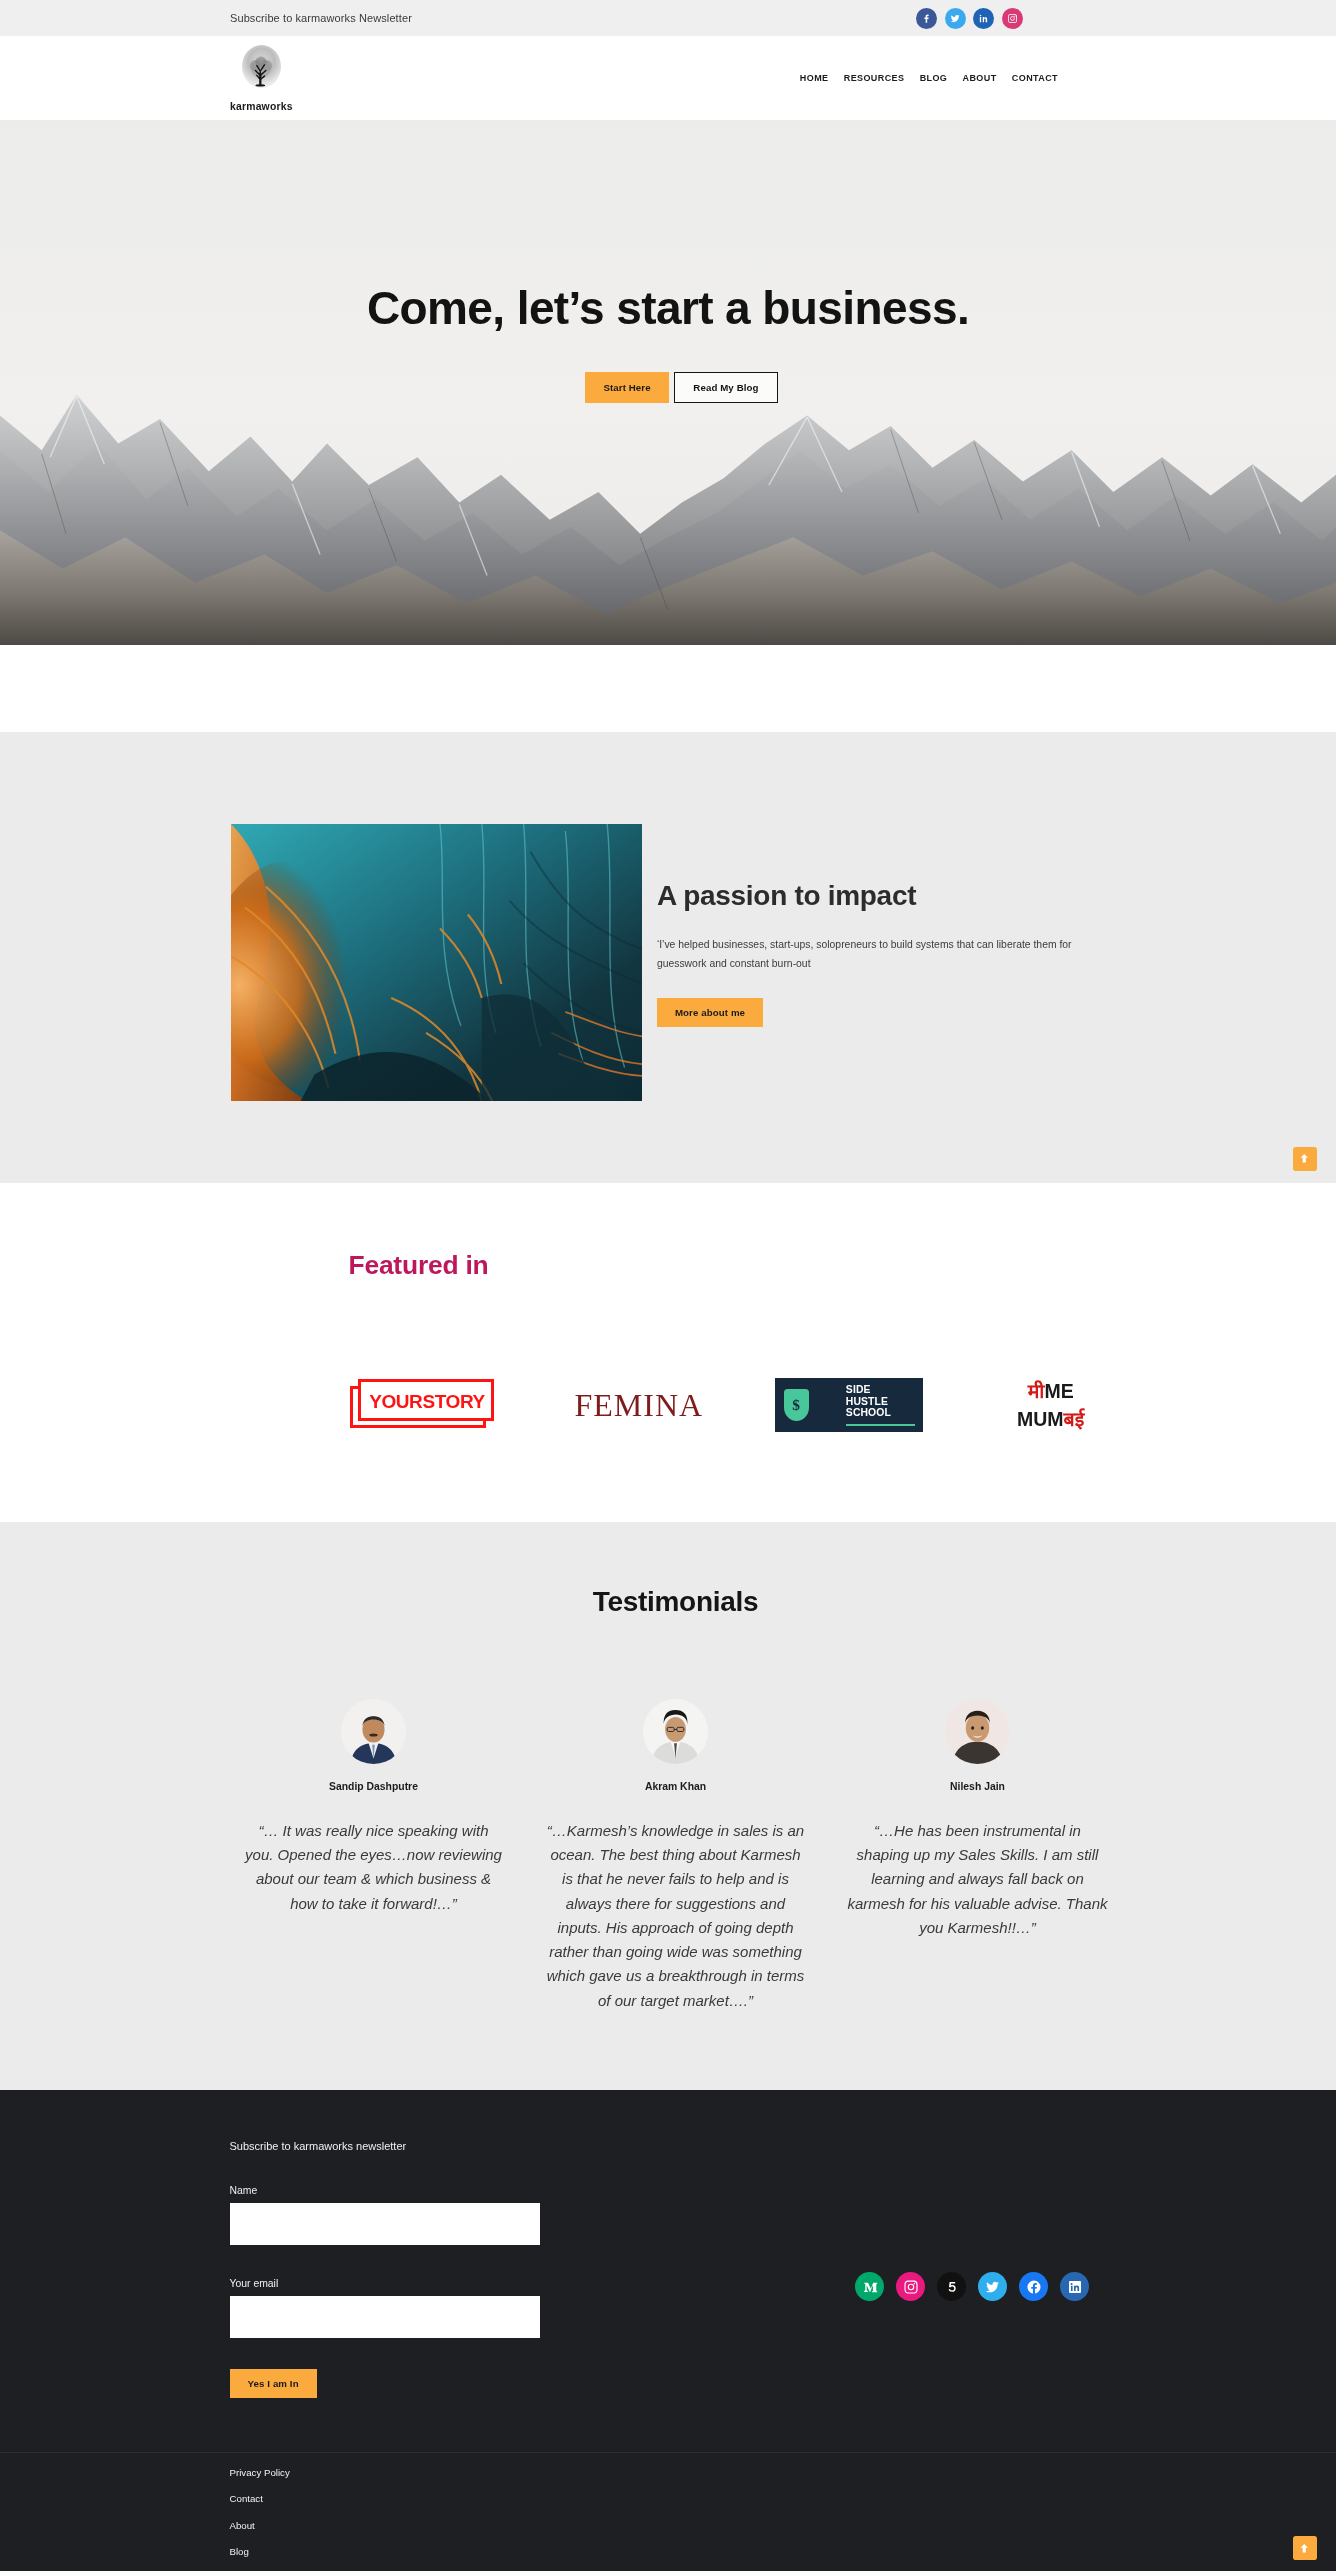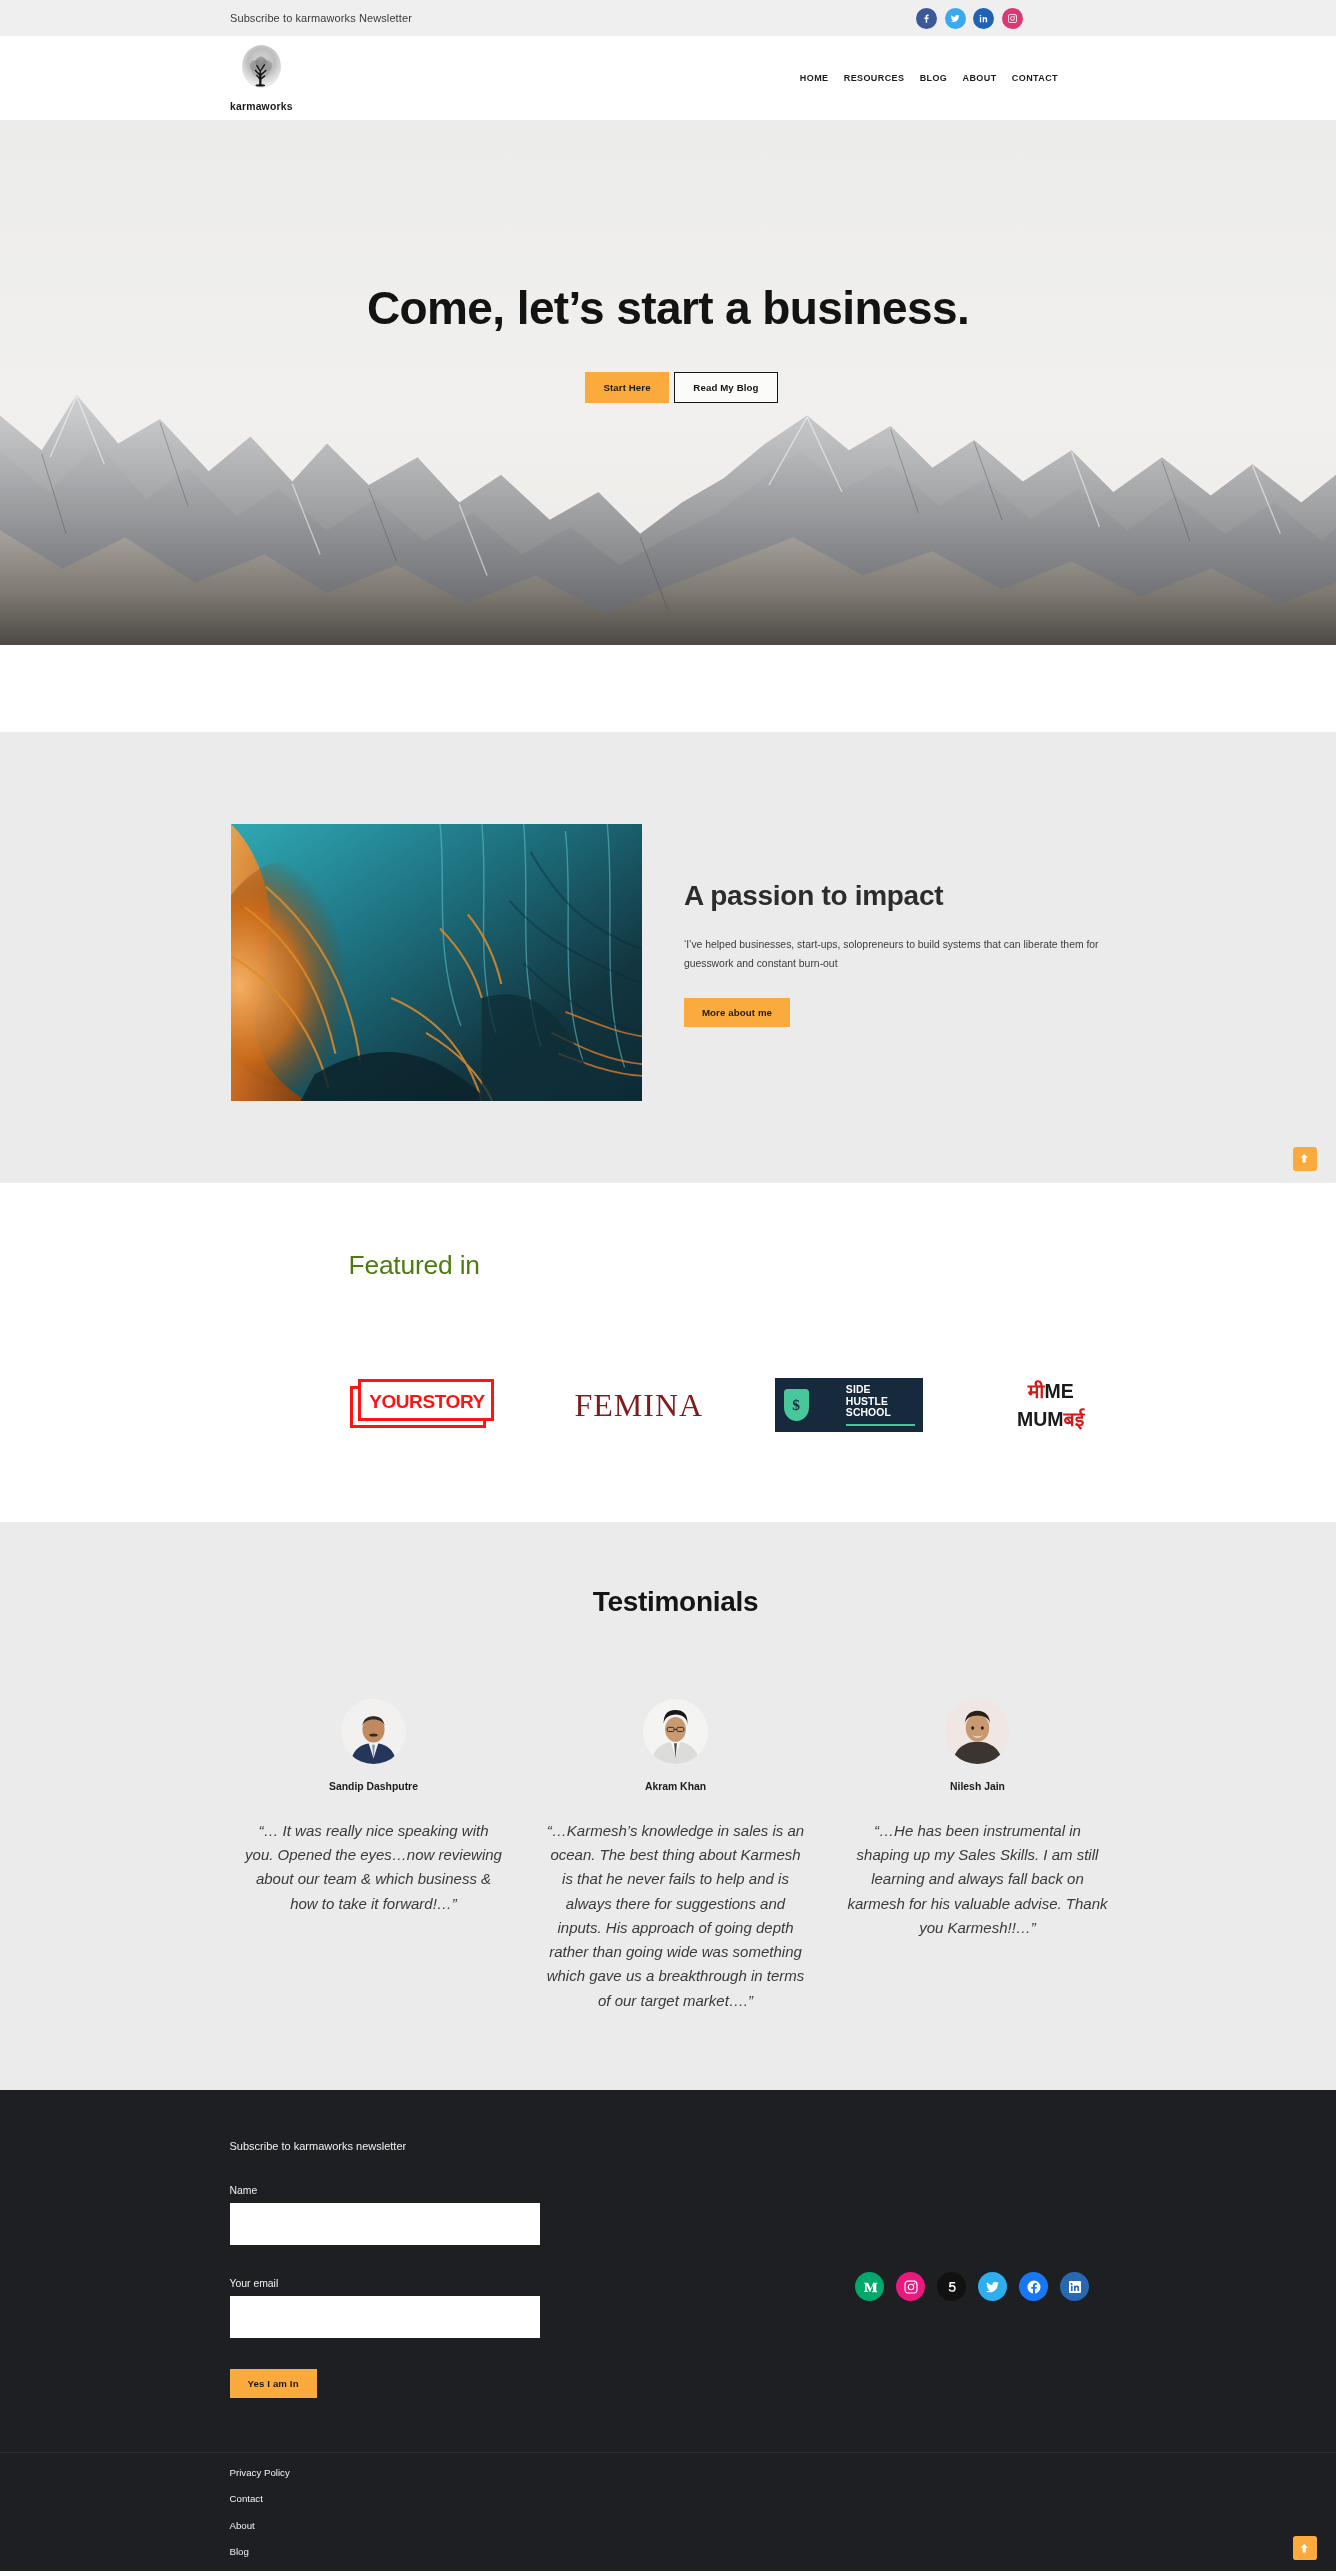--- a/index.html
+++ b/index.html
@@ -121,21 +121,21 @@
   .about {
     background: #ebebeb;
     padding: 92px 0 82px 0;
     position: relative;
   }
   .about-inner {
     width: 877px;
     margin: 0 auto;
     display: flex;
     align-items: flex-start;
-    gap: 42px;
+    gap: 15px;
     padding-left: 1.4px;
   }
   .about-figure {
     width: 411px; height: 277px;
     flex: 0 0 411px;
     position: relative;
     overflow: hidden;
     background: #123038;
   }
   .about-figure svg { display: block; width: 100%; height: 100%; }
@@ -156,22 +156,22 @@
   .about-btn { margin-top: 25px; }
 
   
   .featured {
     background: #fff;
     padding: 67px 0 90px 0;
   }
   .featured-inner { width: 1099px; margin: 0 auto; padding-left: 0; }
   .featured-title {
     font-size: 26.4px;
-    font-weight: 400;
-    color: #4d7c0f;
+    font-weight: 700;
+    color: #be185d;
     margin-left: 230px;
     letter-spacing: -0.2px;
   }
   .logo-row {
     margin-top: 97px;
     display: flex;
     align-items: center;
     padding-left: 230px;
     gap: 72px;
   }

